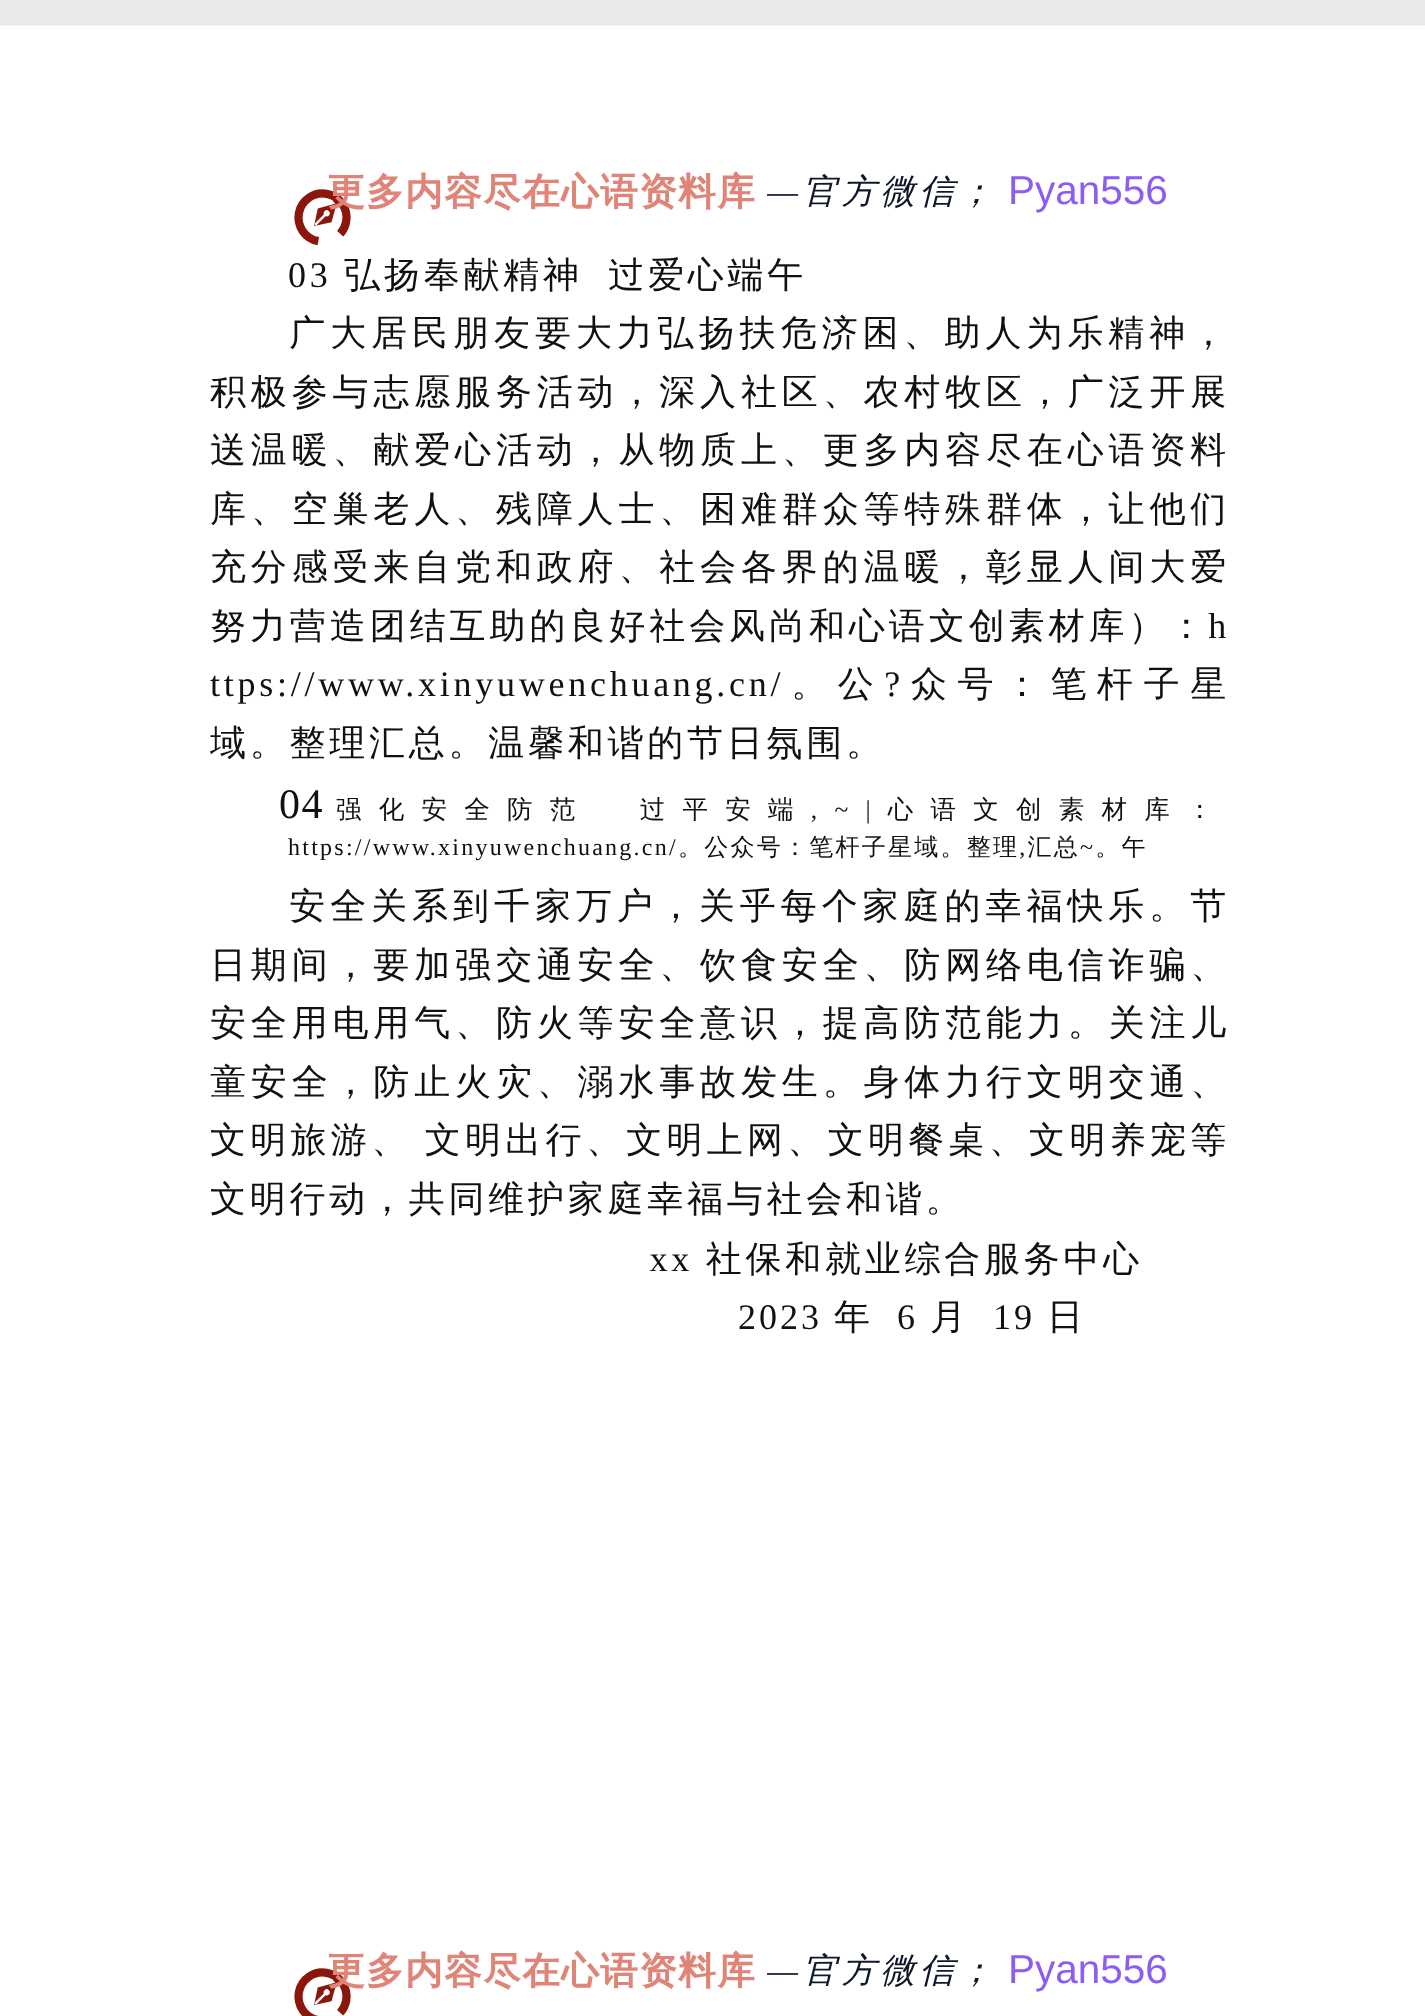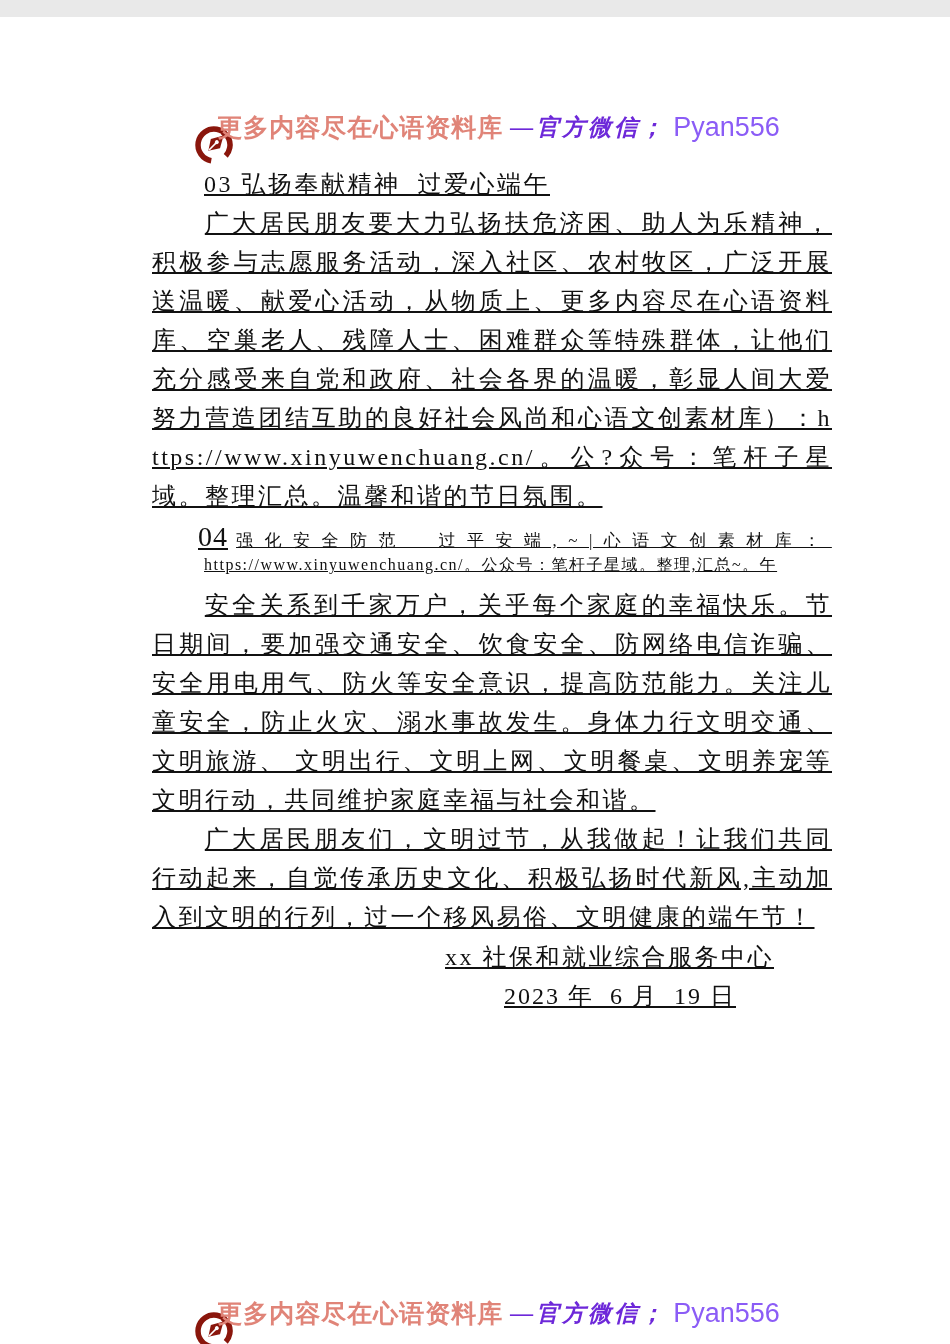--- a/index.html
+++ b/index.html
@@ -21,32 +21,32 @@
   }
   .watermark.header{top:90px;}
   .watermark.footer{top:1276px;}
   .wm-logo{width:40px;height:40px;flex:0 0 auto;display:inline-block;}
   .wm-main{
     color:#e08478;
     font-size:25px;font-weight:bold;
     letter-spacing:1px;
   }
   .wm-script{
-    color:#6d28d9;
-    font-size:23px;font-weight:bold;font-style:italic;
+    color:#0f172a;
+    font-size:23px;font-weight:normal;font-style:italic;
     letter-spacing:3px;
   }
   .wm-account{
     color:#8b5cf6;
     font-family:"Liberation Sans","DejaVu Sans",sans-serif;
     font-size:27px;
   }
   
   .content{
-    position:absolute;left:152px;top:148px;width:680px;text-decoration:underline;
+    position:absolute;left:140px;top:148px;width:680px;
   }
   .sec-heading{
     margin:0;padding-left:52px;
     font-size:24px;font-weight:normal;
     letter-spacing:2.5px;line-height:39px;
     white-space:pre;
   }
   .body-para{
     margin:0;
     font-size:24px;letter-spacing:2.5px;line-height:39px;
@@ -109,21 +109,20 @@
     <p class="body-para">广大居民朋友要大力弘扬扶危济困、助人为乐精神，积极参与志愿服务活动，深入社区、农村牧区，广泛开展送温暖、献爱心活动，从物质上、更多内容尽在心语资料库、空巢老人、残障人士、困难群众等特殊群体，让他们充分感受来自党和政府、社会各界的温暖，彰显人间大爱努力营造团结互助的良好社会风尚和心语文创素材库）：https://www.xinyuwenchuang.cn/。公?众号：笔杆子星域。整理汇总。温馨和谐的节日氛围。</p>
 
     <div class="sec4">
       <span class="sec4-num">04</span>
       <span class="sec4-text">强化安全防范  过平安端,~|心语文创素材库：</span>
     </div>
     <div class="sec4-sub">https://www.xinyuwenchuang.cn/。公众号：笔杆子星域。整理,汇总~。午</div>
 
     <p class="body-para">安全关系到千家万户，关乎每个家庭的幸福快乐。节日期间，要加强交通安全、饮食安全、防网络电信诈骗、安全用电用气、防火等安全意识，提高防范能力。关注儿童安全，防止火灾、溺水事故发生。身体力行文明交通、文明旅游、 文明出行、文明上网、文明餐桌、文明养宠等文明行动，共同维护家庭幸福与社会和谐。</p>
 
-    <p class="body-para">广大居民朋友们，文明过节，从我做起！让我们共同行动起来，自觉传承历史文化、积极弘扬时代新风,主动加入到文明的行列，过一个移风易俗、文明健康的端午节！</p>
 
     <div class="signature">xx 社保和就业综合服务中心</div>
     <div class="date">2023 年  6 月  19 日</div>
   </main>
 
   <div class="watermark footer">
     <span class="wm-logo">
       <svg width="40" height="40" viewBox="0 0 40 40">
         <circle cx="20" cy="20" r="16" fill="none" stroke="#8a160c" stroke-width="5.5" stroke-dasharray="84 17" transform="rotate(100 20 20)"></circle>
         <g transform="rotate(45 20 20)">

